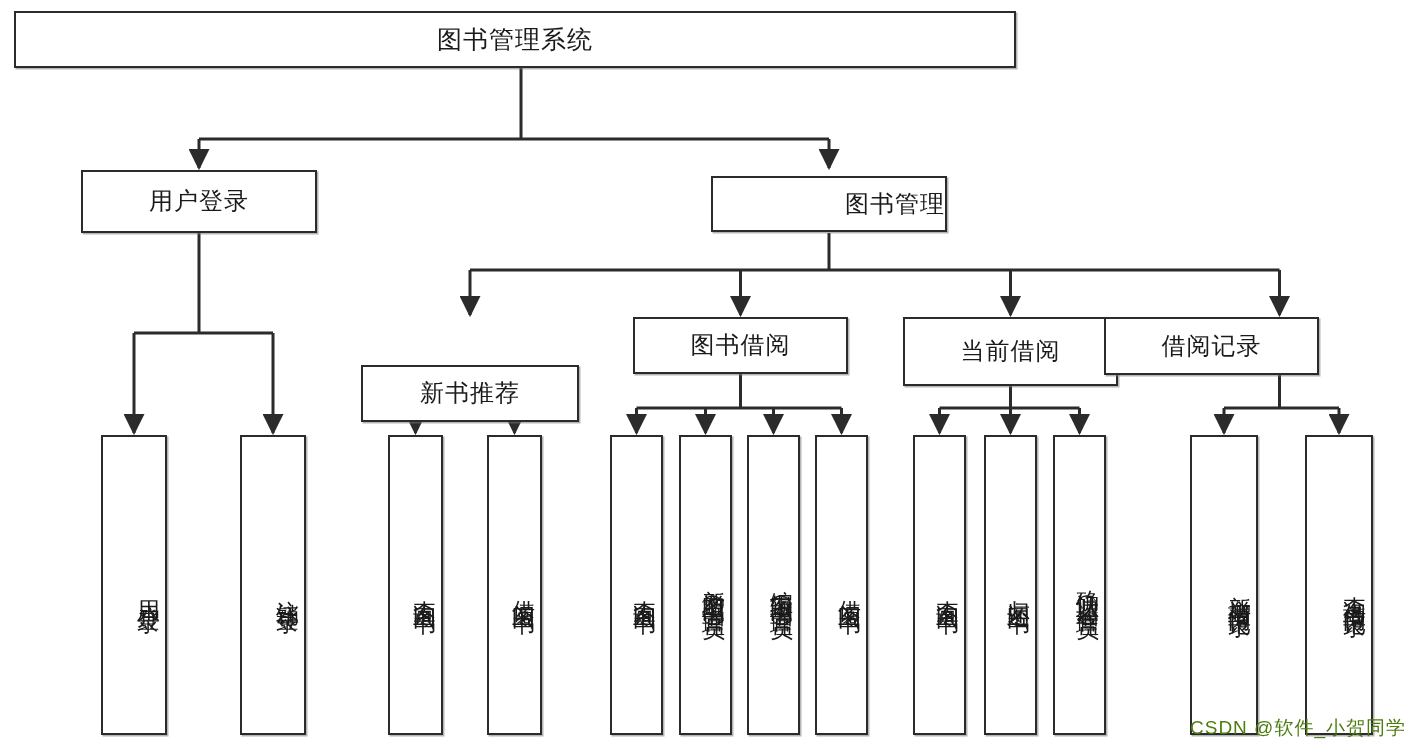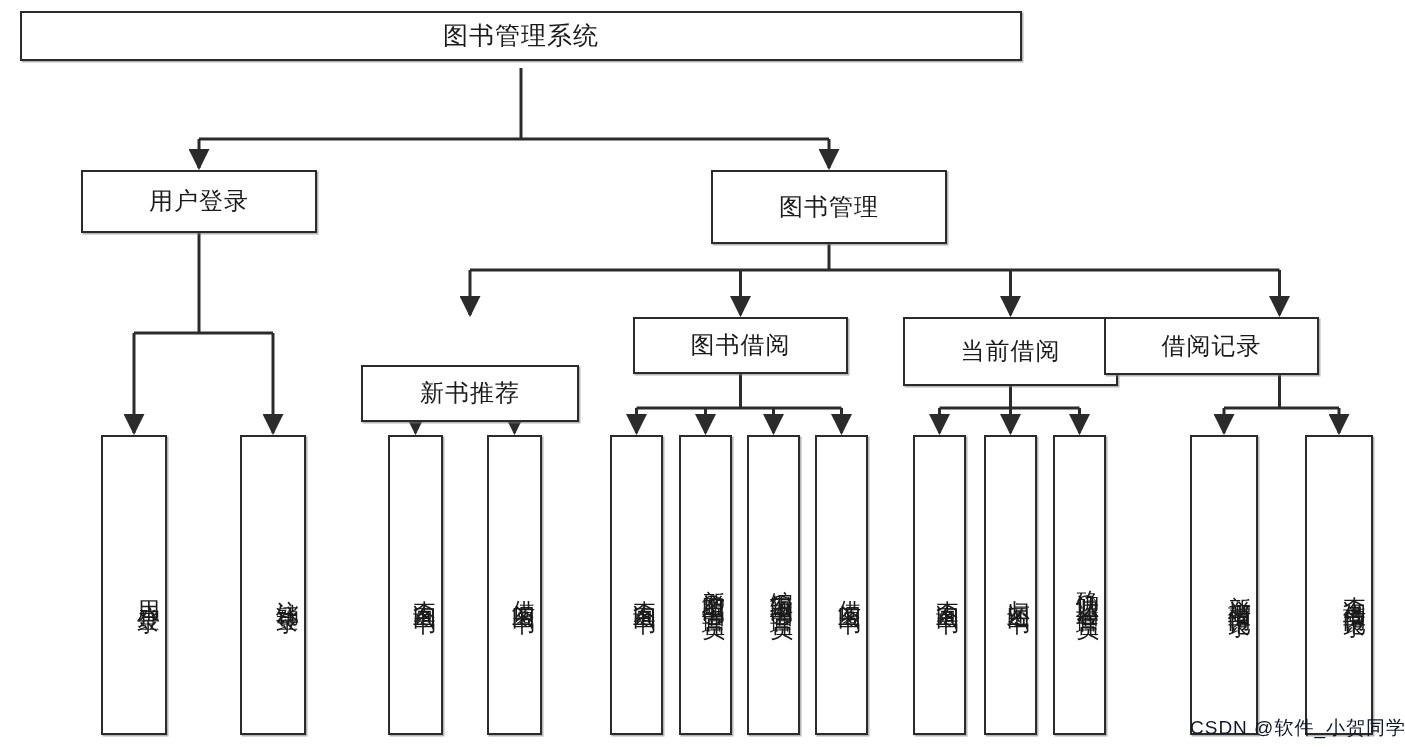--- a/index.html
+++ b/index.html
@@ -54,21 +54,21 @@
     justify-content: center;
   }
   .node.v .vtext {
     writing-mode: vertical-rl;
     text-orientation: upright;
     white-space: nowrap;
   }
   .watermark {
     position: absolute;
     font-size: 19px;
-    color: #0f172a;
+    color: #4d7c0f;
     letter-spacing: 1px;
     white-space: nowrap;
   }
 </style>
 </head>
 <body>
 
 <div id="canvas">
 
   <svg id="wires" viewBox="0 0 1405 747" xmlns="http://www.w3.org/2000/svg">
@@ -108,27 +108,27 @@
         <path d="M 1010.5 408 L 1010.5 433" marker-end="url(#arrow)"></path>
         <path d="M 1079.5 408 L 1079.5 433" marker-end="url(#arrow)"></path>
         <path d="M 1279.5 374 L 1279.5 408"></path>
         <path d="M 1224 408 L 1339 408"></path>
         <path d="M 1224 408 L 1224 433" marker-end="url(#arrow)"></path>
         <path d="M 1339 408 L 1339 433" marker-end="url(#arrow)"></path>
       </g>
   </svg>
 
   <div id="nodes">
-      <div class="node h title" style="left: 20px; top: 11px; width: 1002px; height: 50px;">
+      <div class="node h title" style="left: 14px; top: 11px; width: 1002px; height: 57px;">
         <span>图书管理系统</span>
       </div>
       <div class="node h" style="left: 81px; top: 170px; width: 236px; height: 63px;">
         <span>用户登录</span>
       </div>
-      <div class="node h" style="left: 711px; top: 170px; width: 236px; height: 74px;">
+      <div class="node h" style="left: 711px; top: 176px; width: 236px; height: 56px; justify-content: flex-end;">
         <span>图书管理</span>
       </div>
       <div class="node h" style="left: 361px; top: 317px; width: 218px; height: 57px; margin-top: 48px;">
         <span>新书推荐</span>
       </div>
       <div class="node h" style="left: 633px; top: 317px; width: 215px; height: 57px;">
         <span>图书借阅</span>
       </div>
       <div class="node h" style="left: 903px; top: 317px; width: 215px; height: 69px;">
         <span>当前借阅</span>

